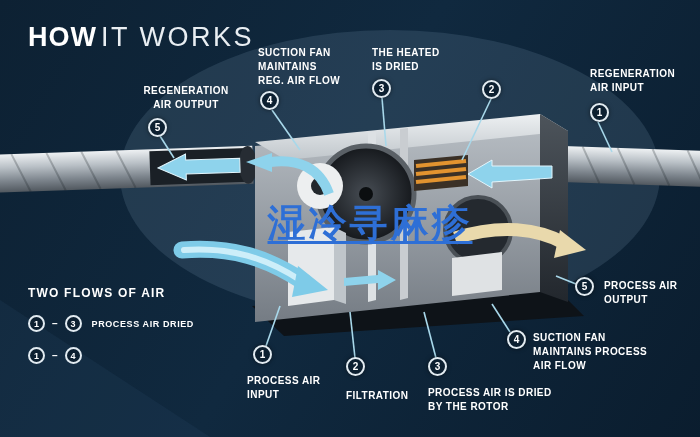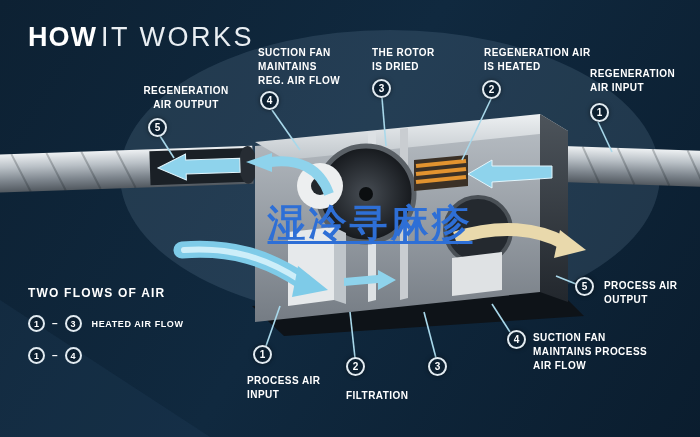--- a/index.html
+++ b/index.html
@@ -166,42 +166,42 @@
   <div class="badge b6">4</div>
   <div class="badge b7">3</div>
   <div class="badge b8">2</div>
   <div class="badge b9">1</div>
 
   <div class="lbl ctr t0">REGENERATION
 AIR OUTPUT</div>
   <div class="lbl t1">SUCTION FAN
 MAINTAINS
 REG. AIR FLOW</div>
-  <div class="lbl t2">THE ROTOR
+  <div class="lbl t2">THE HEATED
 IS DRIED</div>
-  <div class="lbl t3">REGENERATION AIR
-IS HEATED</div>
   <div class="lbl t4">REGENERATION
 AIR INPUT</div>
   <div class="lbl t5">PROCESS AIR
 OUTPUT</div>
   <div class="lbl t6">SUCTION FAN
 MAINTAINS PROCESS
 AIR FLOW</div>
+  <div class="lbl t7">PROCESS AIR IS DRIED
+BY THE ROTOR</div>
   <div class="lbl t8">FILTRATION</div>
   <div class="lbl t9">PROCESS AIR
 INPUT</div>
 
   <div class="legend">
     <div class="legend-heading">TWO FLOWS OF AIR</div>
     <div class="legend-row">
       <span class="badge-s">1</span>
       <span class="legend-dash">–</span>
       <span class="badge-s">3</span>
-      <span class="legend-label">HEATED AIR FLOW</span>
+      <span class="legend-label">PROCESS AIR DRIED</span>
     </div>
     <div class="legend-row">
       <span class="badge-s">1</span>
       <span class="legend-dash">–</span>
       <span class="badge-s">4</span>
     </div>
   </div>
 
   <div class="watermark">湿冷寻麻疹</div>
 

